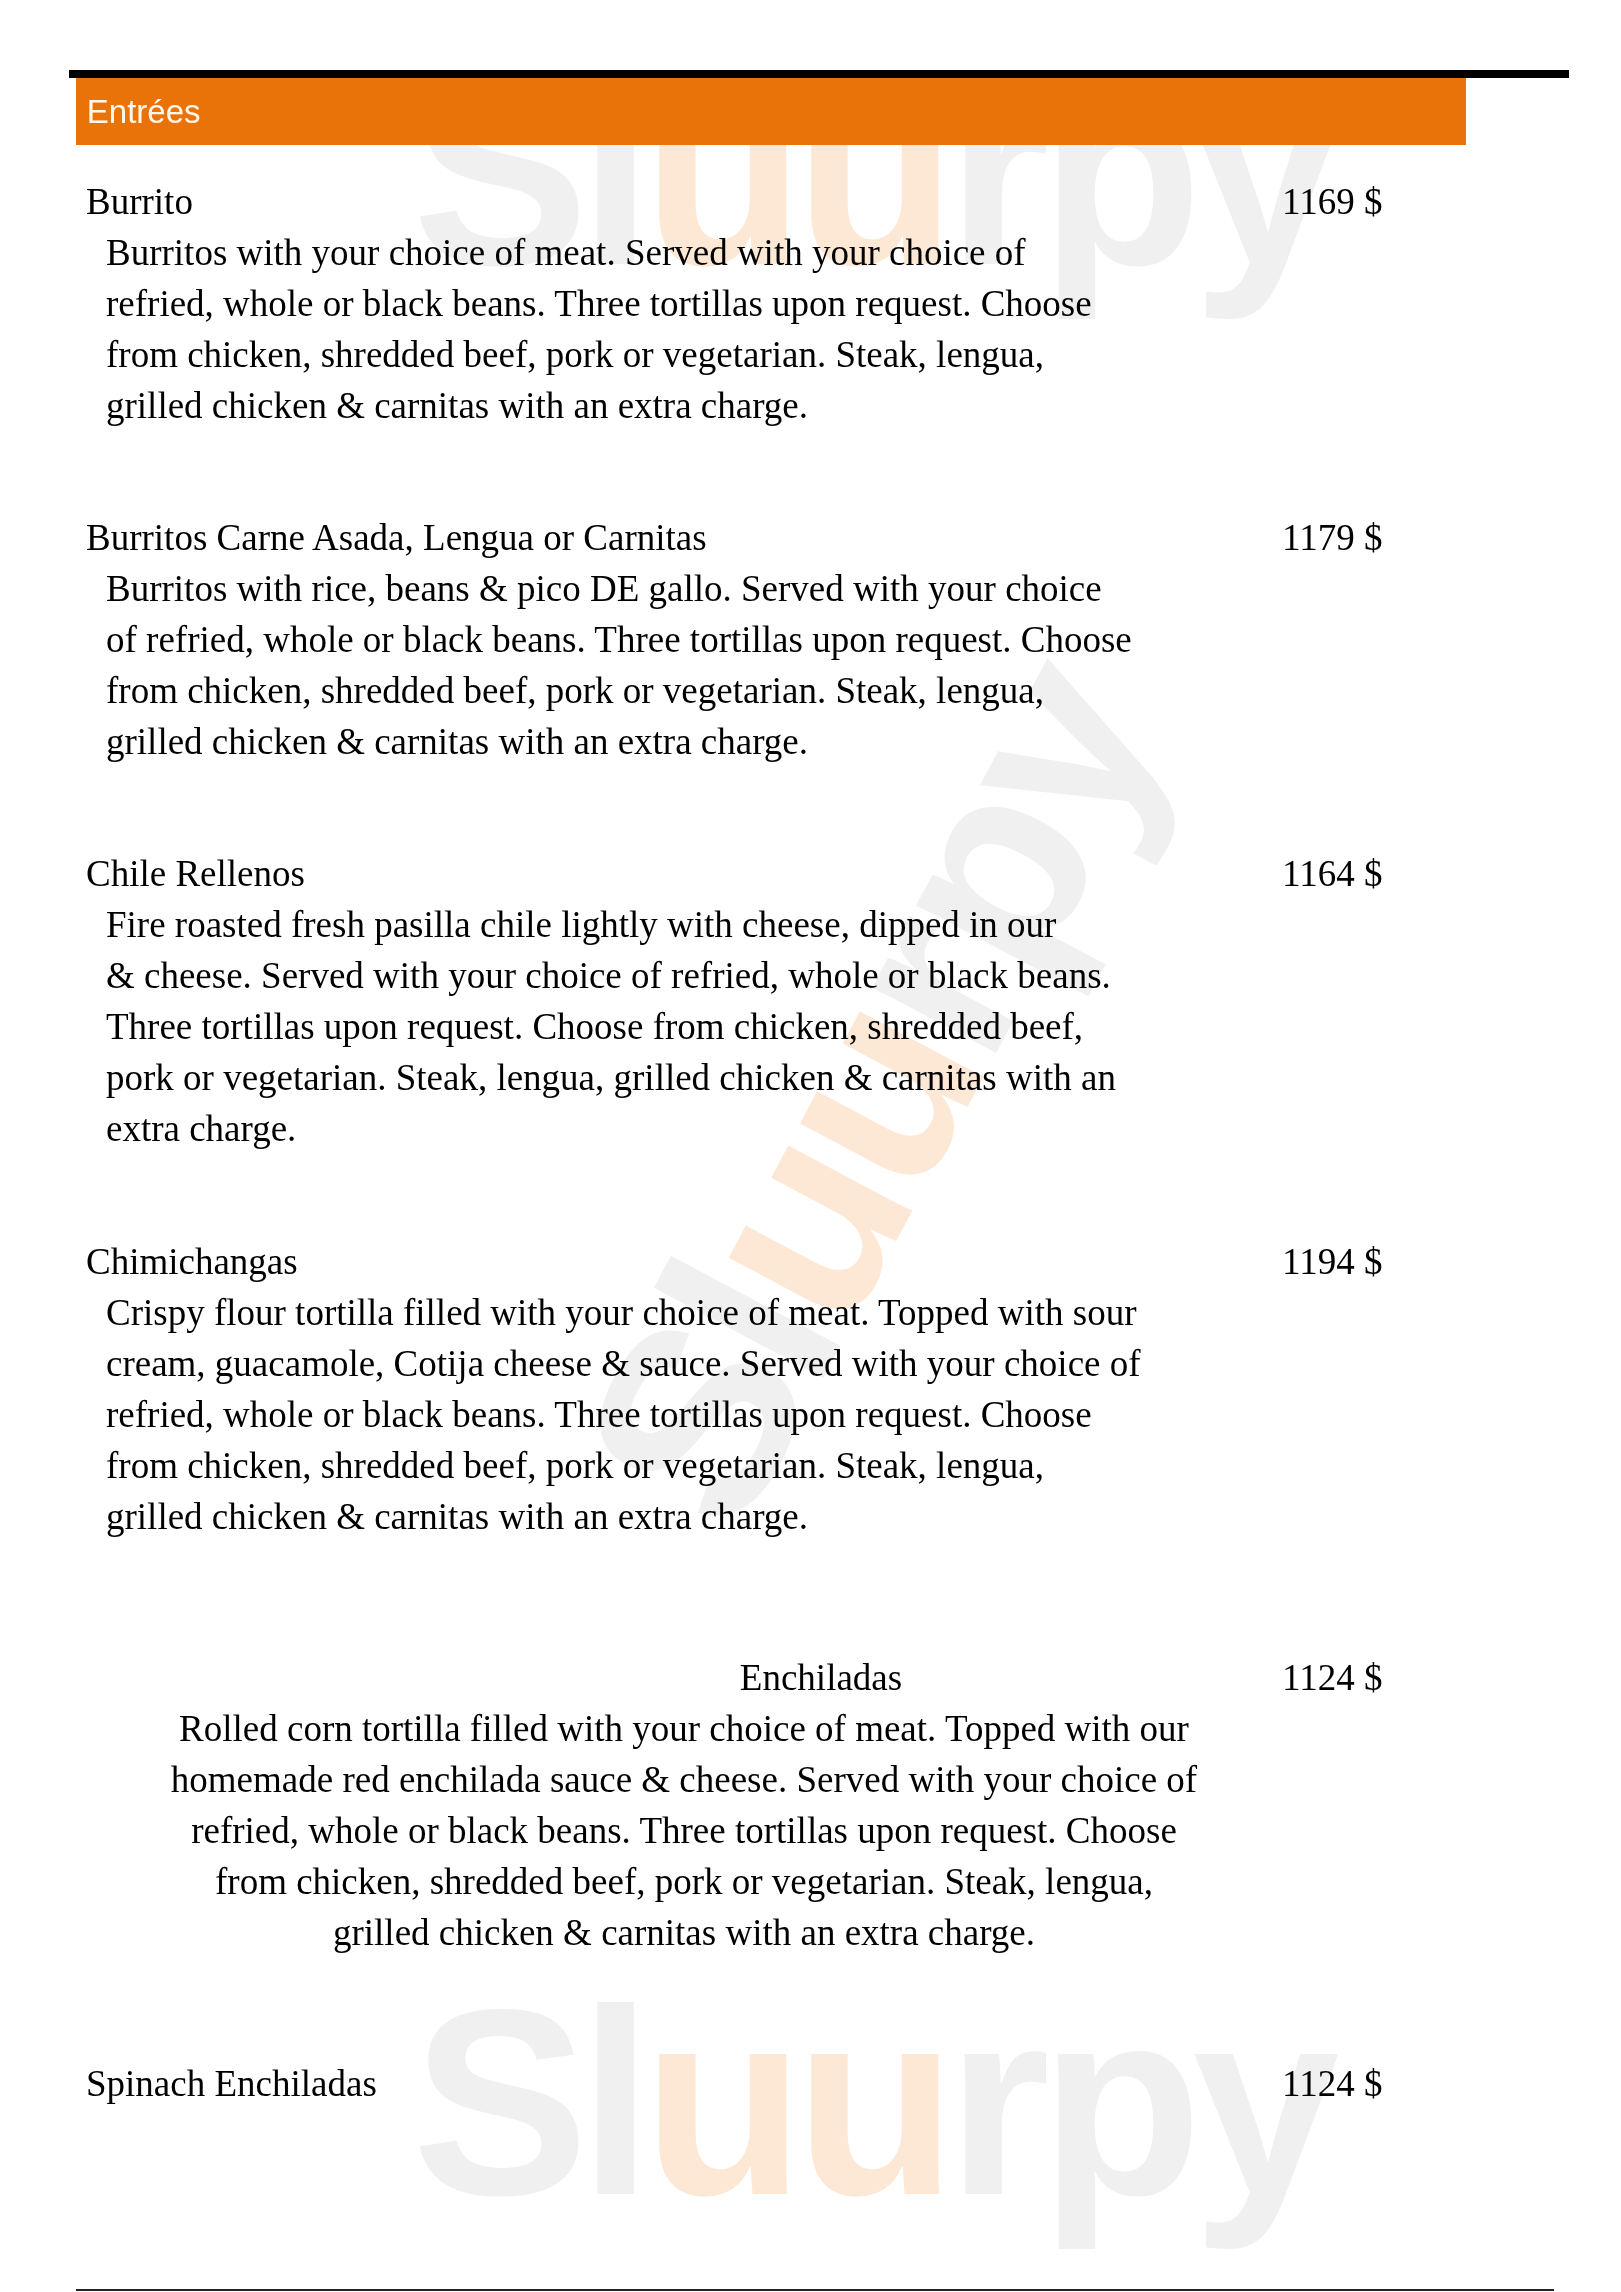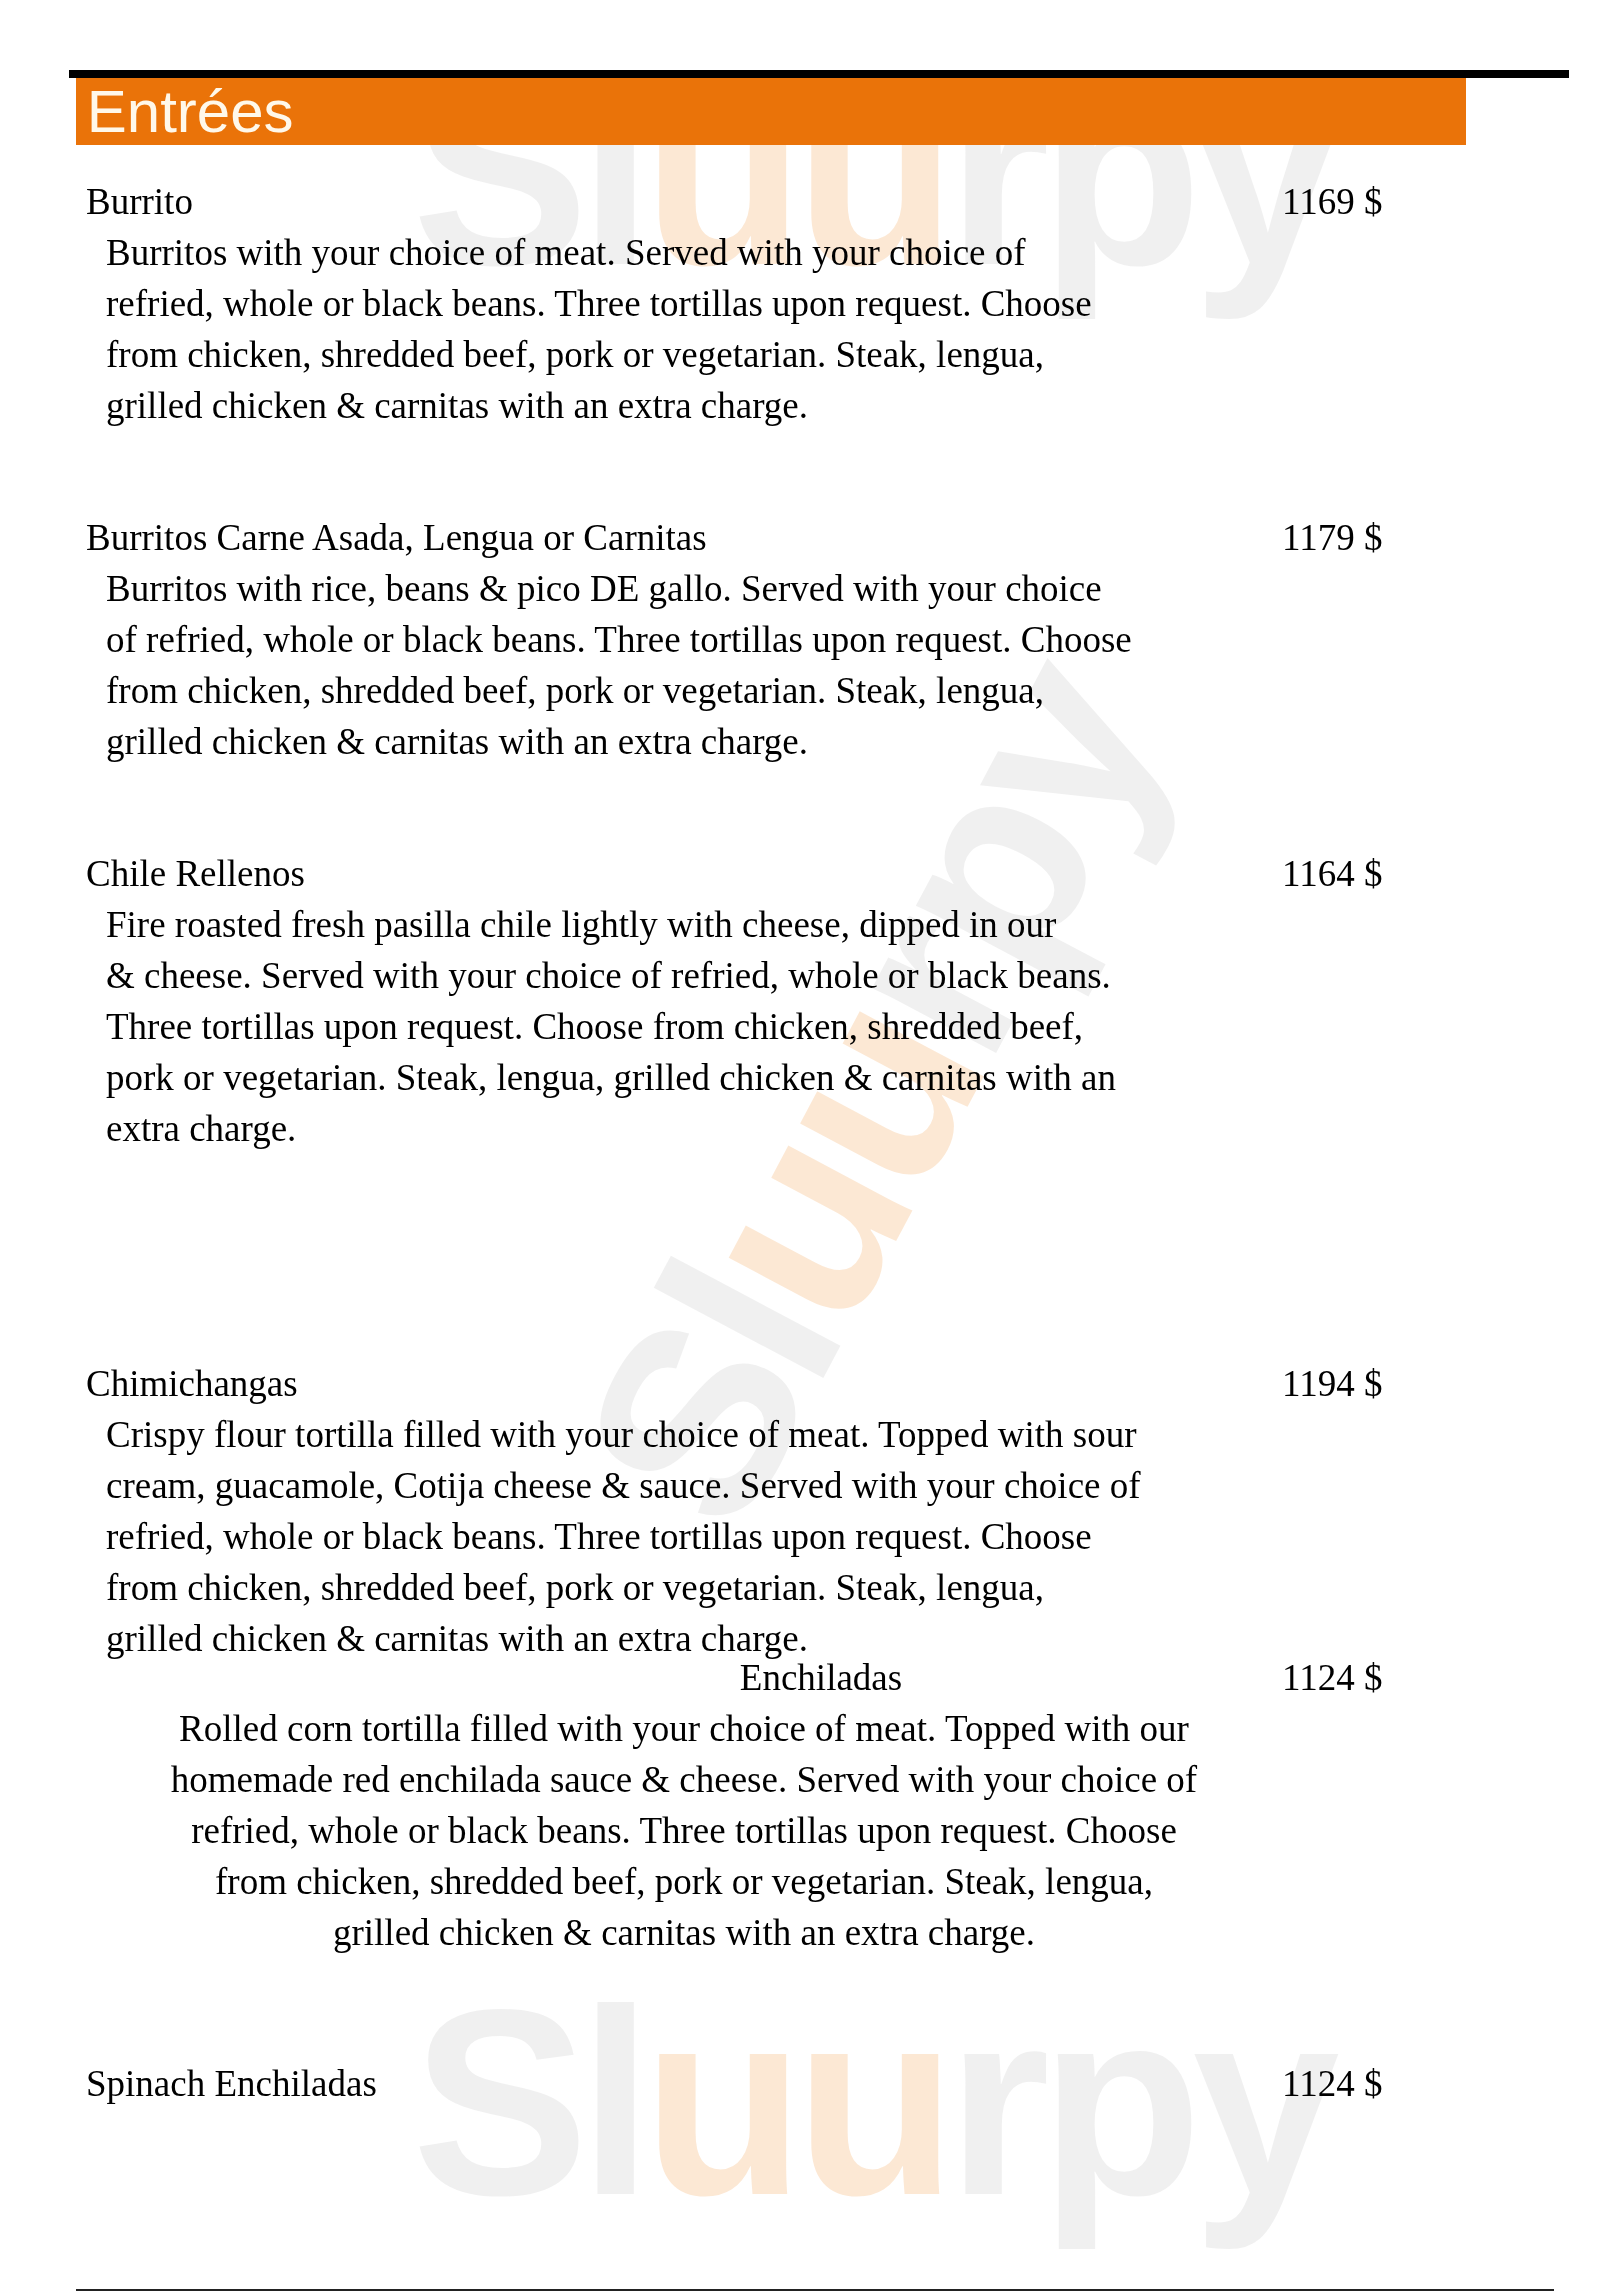--- a/index.html
+++ b/index.html
@@ -1,21 +1,21 @@
 <!DOCTYPE html>
 <html><head>
 <meta charset="utf-8">
 <style>
   html, body { margin:0; padding:0; background:#ffffff; }
   body { width:1621px; height:2293px; position:relative; overflow:hidden; font-family:"Liberation Serif", serif; color:#000; }
   .wm { position:absolute; font-family:"Liberation Sans", sans-serif; font-weight:bold; font-size:265px; letter-spacing:-9.8px; color:rgba(200,200,200,0.28); pointer-events:none; white-space:nowrap; }
   .wm .u { color:rgba(240,150,60,0.22); }
   .top-rule { position:absolute; left:69px; top:70px; width:1500px; height:7.8px; background:#000; }
   .header-bar { position:absolute; left:76px; top:78px; width:1390px; height:67px; background:#ea7309; }
-  .header-bar span { position:absolute; left:10.8px; top:4.9px; font-family:"Liberation Sans", sans-serif; font-size:60px; color:#fff8ea; line-height:57px; }
+  .header-bar span { position:absolute; left:10.8px; top:4.9px; font-family:"Liberation Sans", sans-serif; font-size:33px; color:#fff8ea; line-height:57px; }
   .item { position:absolute; left:86px; width:1470px; }
   .item .name { font-size:37px; line-height:51px; white-space:nowrap; }
   .item .price { position:absolute; left:1196px; top:0; font-size:37px; line-height:51px; white-space:nowrap; }
   .item .desc { font-size:37px; line-height:51px; width:1176px; }
   .item .desc div { white-space:nowrap;margin-left:20px; }
   .bottom-rule { position:absolute; left:76px; top:2289px; width:1478px; height:2px; background:#222; }
 </style>
 </head>
 <body>
 
@@ -55,21 +55,21 @@
   <div class="price">1164 $</div>
   <div class="desc">
     <div>Fire roasted fresh pasilla chile lightly with cheese, dipped in our</div>
     <div>&amp; cheese. Served with your choice of refried, whole or black beans.</div>
     <div>Three tortillas upon request. Choose from chicken, shredded beef,</div>
     <div>pork or vegetarian. Steak, lengua, grilled chicken &amp; carnitas with an</div>
     <div>extra charge.</div>
   </div>
 </div>
 
-<div class="item" style="top:1358px;">
+<div class="item" style="top:1236px;">
   <div class="name">Chimichangas</div>
   <div class="price">1194 $</div>
   <div class="desc">
     <div>Crispy flour tortilla filled with your choice of meat. Topped with sour</div>
     <div>cream, guacamole, Cotija cheese &amp; sauce. Served with your choice of</div>
     <div>refried, whole or black beans. Three tortillas upon request. Choose</div>
     <div>from chicken, shredded beef, pork or vegetarian. Steak, lengua,</div>
     <div>grilled chicken &amp; carnitas with an extra charge.</div>
   </div>
 </div>

